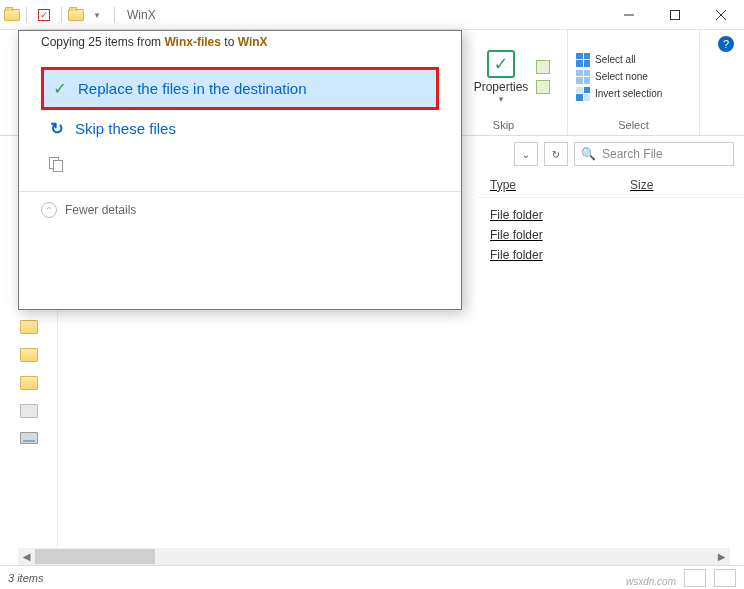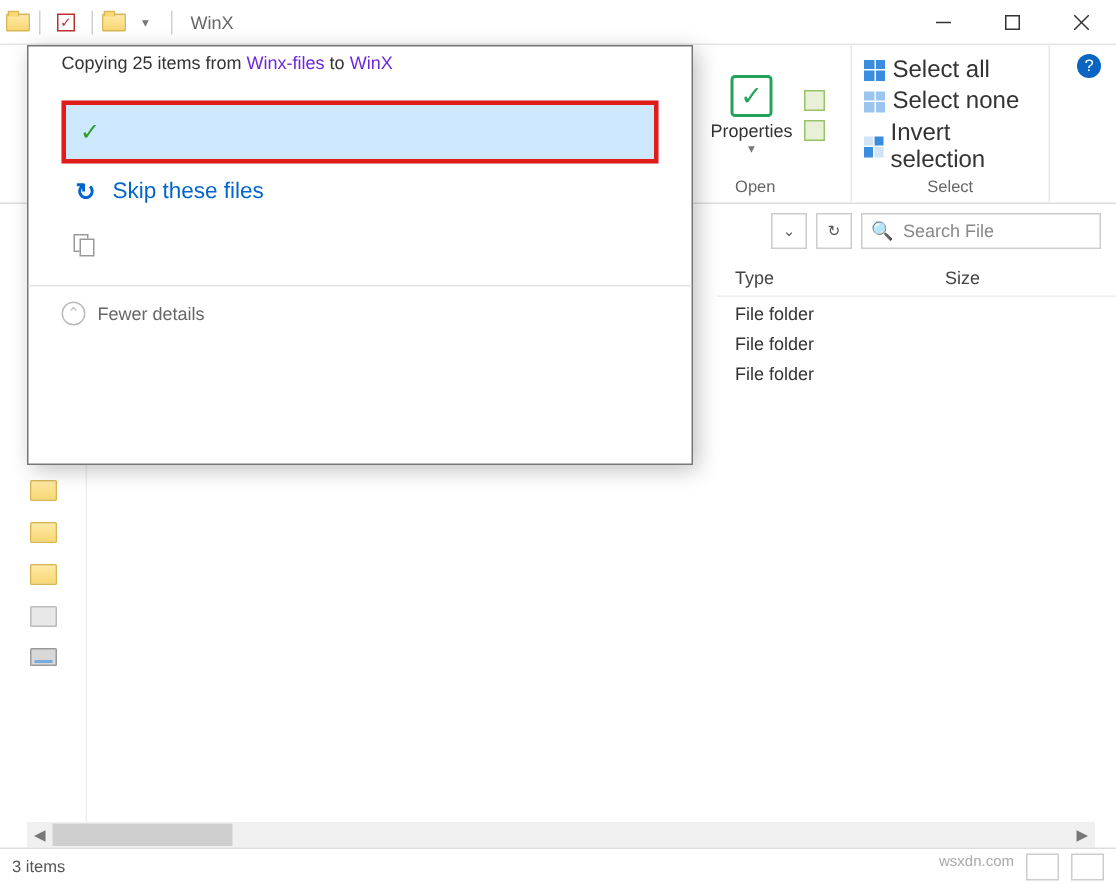--- a/index.html
+++ b/index.html
@@ -20,59 +20,59 @@
 
 
 .ribbon { height: 106px; border-bottom: 1px solid #ddd; display: flex; position: relative; }
 .ribbon-right { margin-left: 440px; display: flex; }
 .rgroup { border-right: 1px solid #e8e8e8; padding: 4px 8px 2px; display: flex; flex-direction: column; }
 .rgroup-body { flex: 1; display: flex; align-items: center; gap: 4px; }
 .rgroup-label { text-align: center; font-size: 11px; color: #666; padding-bottom: 2px; }
 .vbtn { display: flex; flex-direction: column; align-items: center; justify-content: center; width: 62px; padding: 4px 2px; font-size: 12px; color: #333; }
 .checkmark-big { width: 28px; height: 28px; border: 2px solid #23a45a; border-radius: 3px; display: flex; align-items: center; justify-content: center; color: #23a45a; font-size: 18px; margin-bottom: 2px; }
 .stack { display: flex; flex-direction: column; gap: 3px; }
-.rline { display: flex; align-items: center; gap: 5px; font-size: 16px; color: #333; }
+.rline { display: flex; align-items: center; gap: 5px; font-size: 10px; color: #333; }
 .grid-ico { width: 14px; height: 14px; display: grid; grid-template-columns: 1fr 1fr; grid-template-rows: 1fr 1fr; gap: 1px; }
 .grid-ico span { background: #3a8dde; }
 .mini-ico { width: 14px; height: 14px; background: #c8dff5; border: 1px solid #7ab0e0; }
 .help-ico { position: absolute; top: 6px; right: 10px; width: 16px; height: 16px; border-radius: 50%; background: #0a64c2; color: #fff; font-size: 11px; display: flex; align-items: center; justify-content: center; }
 
 
 .navbar { height: 36px; display: flex; align-items: center; padding: 0 10px; gap: 6px; }
 .navbar-right { margin-left: auto; display: flex; gap: 6px; align-items: center; }
 .dd-btn { width: 24px; height: 24px; border: 1px solid #ccc; display: flex; align-items: center; justify-content: center; font-size: 10px; color: #555; }
 .search { width: 160px; height: 24px; border: 1px solid #ccc; display: flex; align-items: center; padding: 0 6px; color: #888; font-size: 12px; gap: 6px; }
 
 
 .content { display: flex; height: 380px; }
 .sidebar { width: 58px; border-right: 1px solid #eee; padding: 8px 10px; display: flex; flex-direction: column; gap: 14px; align-items: center; }
-.main { flex: 1; }
+.main { flex: 1; text-decoration: underline; }
 .col-headers { display: flex; height: 26px; border-bottom: 1px solid #eee; align-items: center; font-size: 12px; color: #444; padding-left: 12px; }
 .col-type { width: 140px; }
 .col-size { width: 100px; }
 .rows { padding: 4px 12px; font-size: 12px; color: #333; }
-.row { height: 20px; display: flex; align-items: flex-start; }
+.row { height: 20px; display: flex; align-items: flex-end; }
 .sb-folder { width: 18px; height: 14px; background: linear-gradient(#ffe9a6,#f7d774); border: 1px solid #d8b753; border-radius: 1px; }
 
 
-.statusbar { position: absolute; bottom: 0; left: 0; right: 0; height: 24px; border-top: 1px solid #ddd; display: flex; align-items: center; padding: 0 8px; font-size: 11px; color: #555; }
-.statusbar .right { margin-left: auto; font-size: 10px; color: #aaa; display: flex; gap: 8px; align-items: flex-start; }
+.statusbar { position: absolute; bottom: 0; left: 0; right: 0; height: 24px; border-top: 1px solid #ddd; display: flex; align-items: center; padding: 0 8px; font-size: 11px; color: #555; font-style: italic; }
+.statusbar .right { margin-left: auto; font-size: 10px; color: #aaa; display: flex; gap: 8px; align-items: flex-end; }
 .view-toggle { width: 22px; height: 18px; border: 1px solid #ccc; }
 
 
 .dialog { position: absolute; top: 30px; left: 18px; width: 444px; height: 280px; background: #fff; border: 1px solid #777; box-shadow: 3px 3px 14px rgba(0,0,0,0.25); z-index: 10; }
 .dlg-title { height: 30px; display: flex; align-items: center; padding: 0 8px; font-size: 12px; color: #333; }
 .dlg-ico { width: 14px; height: 12px; margin-right: 6px; position: relative; }
 .dlg-ico .a { position: absolute; width: 8px; height: 8px; border: 1px solid #2c8; background: #cfe; top: 0; left: 0; }
 .dlg-ico .b { position: absolute; width: 8px; height: 8px; border: 1px solid #2c8; background: #cfe; top: 3px; left: 5px; }
 .dlg-controls { margin-left: auto; display: flex; gap: 18px; color: #333; }
 .dlg-controls span { width: 18px; text-align: center; font-size: 14px; }
 .dlg-body { padding: 4px 22px 8px; }
 .copying { font-size: 12px; color: #333; }
-.copying a { color: #6d28d9; text-decoration: none; }
+.copying a { color: #a16207; text-decoration: none; font-weight: bold; }
 .dest-line { font-size: 15px; color: #222; margin-top: 6px; }
 .options { margin-top: 18px; }
 .opt { display: flex; align-items: center; gap: 10px; padding: 10px 8px; font-size: 15px; color: #0066cc; }
 .opt.highlight { background: #cde8ff; border: 3px solid #e21b1b; }
 .opt .oicon { width: 16px; height: 16px; display: flex; align-items: center; justify-content: center; }
 .check-g { color: #2ca02c; font-size: 16px; }
 .arrow-b { color: #0066cc; font-size: 16px; font-weight: bold; }
 .papers { position: relative; width: 16px; height: 16px; }
 .papers span { position: absolute; width: 10px; height: 12px; border: 1px solid #999; background: #fff; }
 .papers span:first-child { top: 0; left: 0; }
@@ -137,21 +137,21 @@
         <div class="vbtn">
           <div class="checkmark-big">✓</div>
           <span>Properties</span>
           <span style="font-size:9px;color:#777">▾</span>
         </div>
         <div class="stack" style="gap:6px">
           <div class="mini-ico" style="background:#e8f0d8;border-color:#9ac26a"></div>
           <div class="mini-ico" style="background:#e8f0d8;border-color:#9ac26a"></div>
         </div>
       </div>
-      <div class="rgroup-label">Open</div>
+      <div class="rgroup-label">Skip</div>
     </div>
     <div class="rgroup" style="width:132px">
       <div class="rgroup-body">
         <div class="stack">
           <div class="rline">
               <div class="grid-ico">
                 <span></span>
                 <span></span>
                 <span></span>
                 <span></span>
@@ -247,20 +247,21 @@
 <div class="dialog">
   <div class="dlg-body">
     <div class="copying">
       <span>Copying 25 items from </span><a>Winx-files</a><span> to </span><a>WinX</a>
     </div>
     <div class="options">
       <div class="opt highlight">
         <div class="oicon">
             <span class="check-g">✓</span>
           </div>
+        <span>Replace the files in the destination</span>
       </div>
       <div class="opt">
         <div class="oicon">
             <span class="arrow-b">↻</span>
           </div>
         <span>Skip these files</span>
       </div>
       <div class="opt">
         <div class="oicon papers">
             <span></span>

